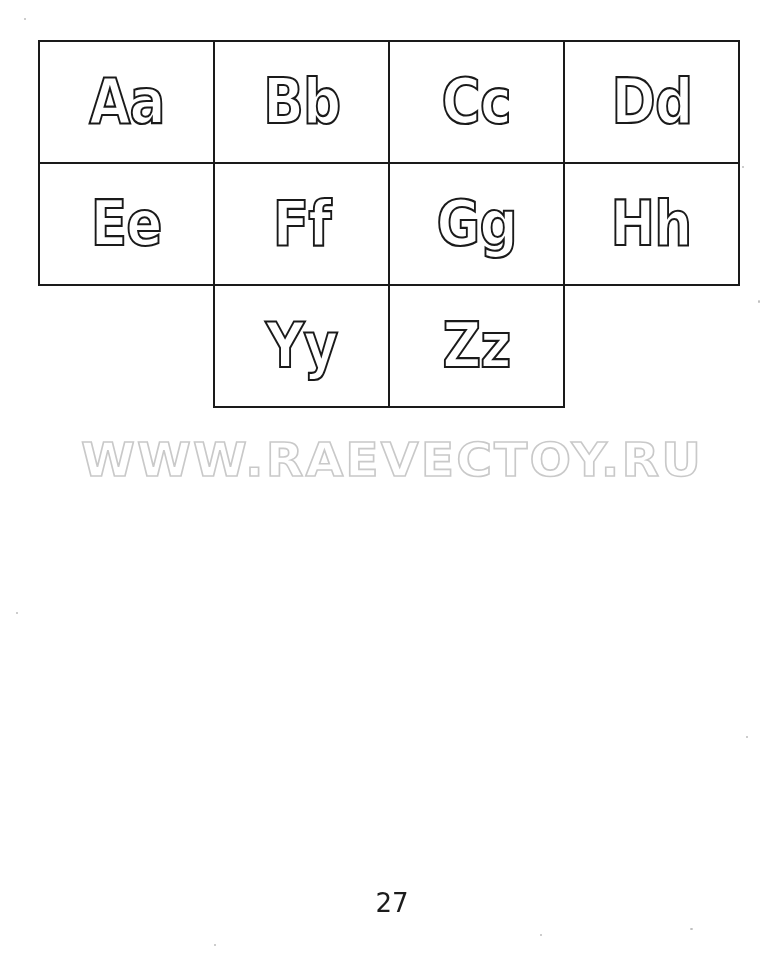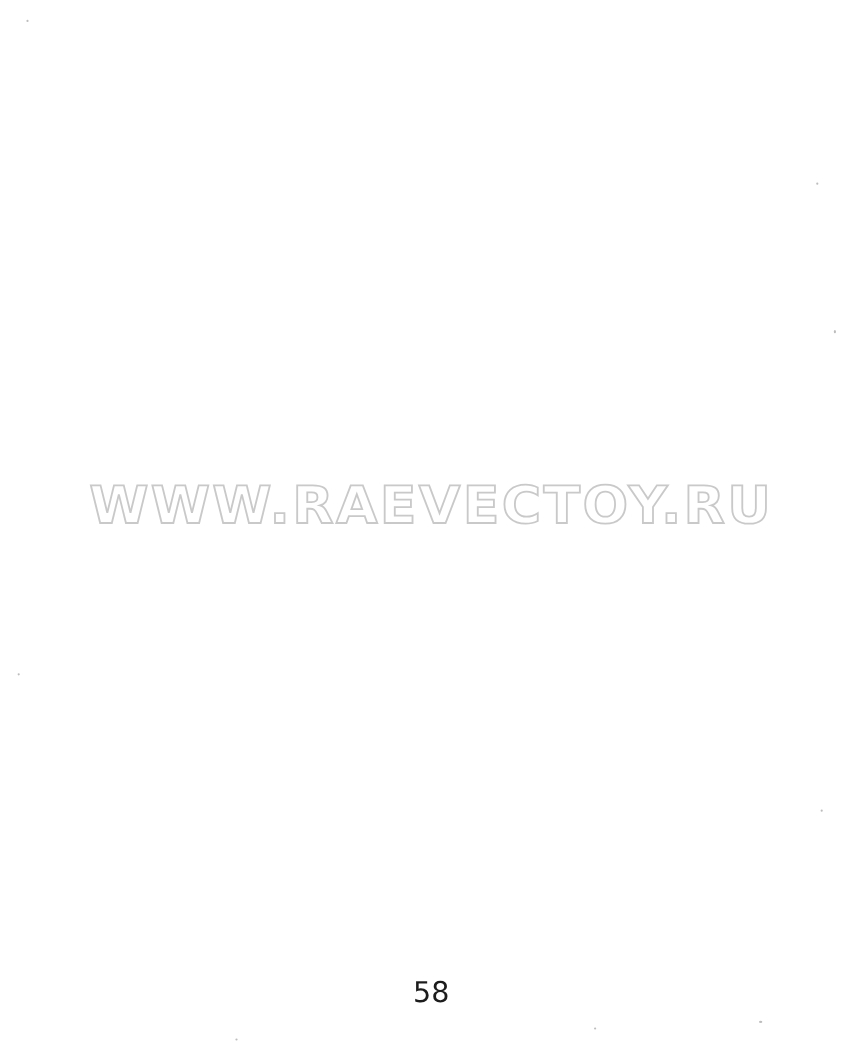--- a/index.html
+++ b/index.html
@@ -105,27 +105,45 @@
   }
 </style>
 </head>
 <body>
 
 <div id="page">
 
   <div id="sheet">
     <table class="grid">
       <tbody>
+        <tr>
+          <td><span class="cell-text">Aa</span></td>
+          <td><span class="cell-text">Bb</span></td>
+          <td><span class="cell-text">Cc</span></td>
+          <td><span class="cell-text">Dd</span></td>
+        </tr>
+        <tr>
+          <td><span class="cell-text">Ee</span></td>
+          <td><span class="cell-text">Ff</span></td>
+          <td><span class="cell-text">Gg</span></td>
+          <td><span class="cell-text">Hh</span></td>
+        </tr>
+        <tr>
+          <td class="blank"></td>
+          <td><span class="cell-text">Yy</span></td>
+          <td><span class="cell-text">Zz</span></td>
+          <td class="blank"></td>
+        </tr>
       </tbody>
     </table>
   </div>
 
   <div id="watermark">WWW.RAEVECTOY.RU</div>
 
-  <div id="page-number">58</div>
+  <div id="page-number">27</div>
 
   <div class="speck" style="left:24px; top:18px; width:2px; height:2px;"></div>
   <div class="speck" style="left:742px; top:166px; width:2px; height:2px;"></div>
   <div class="speck" style="left:758px; top:300px; width:2px; height:3px;"></div>
   <div class="speck" style="left:690px; top:928px; width:3px; height:2px;"></div>
   <div class="speck" style="left:540px; top:934px; width:2px; height:2px;"></div>
   <div class="speck" style="left:16px; top:612px; width:2px; height:2px;"></div>
   <div class="speck" style="left:746px; top:736px; width:2px; height:2px;"></div>
   <div class="speck" style="left:214px; top:944px; width:2px; height:2px;"></div>
 

